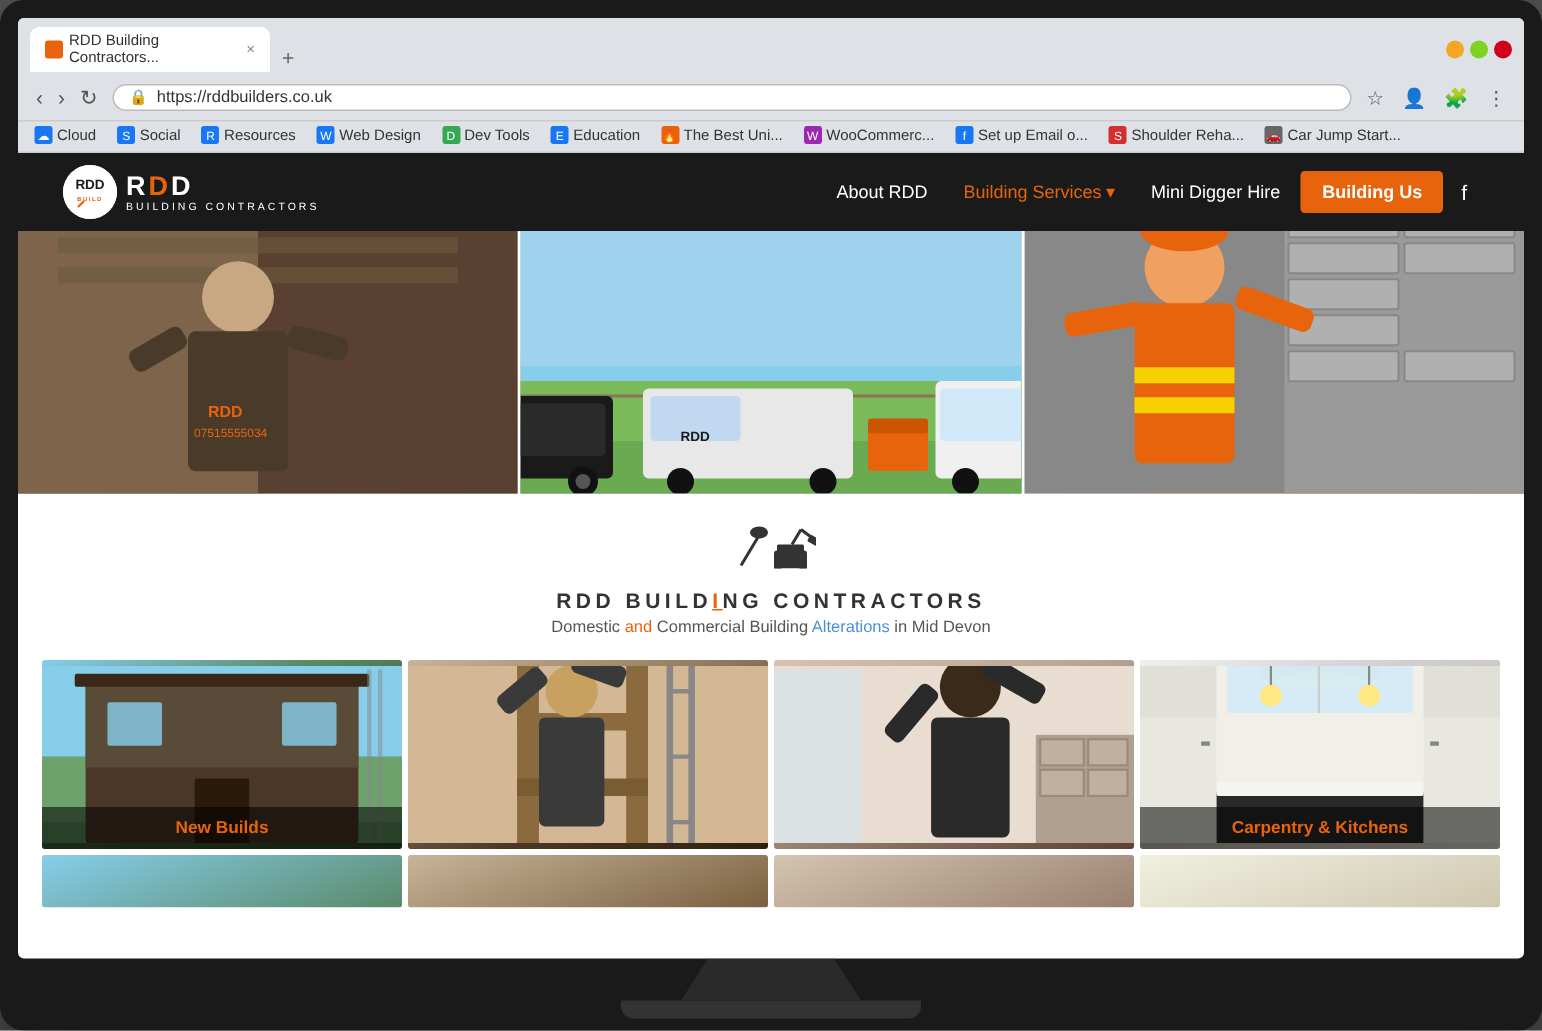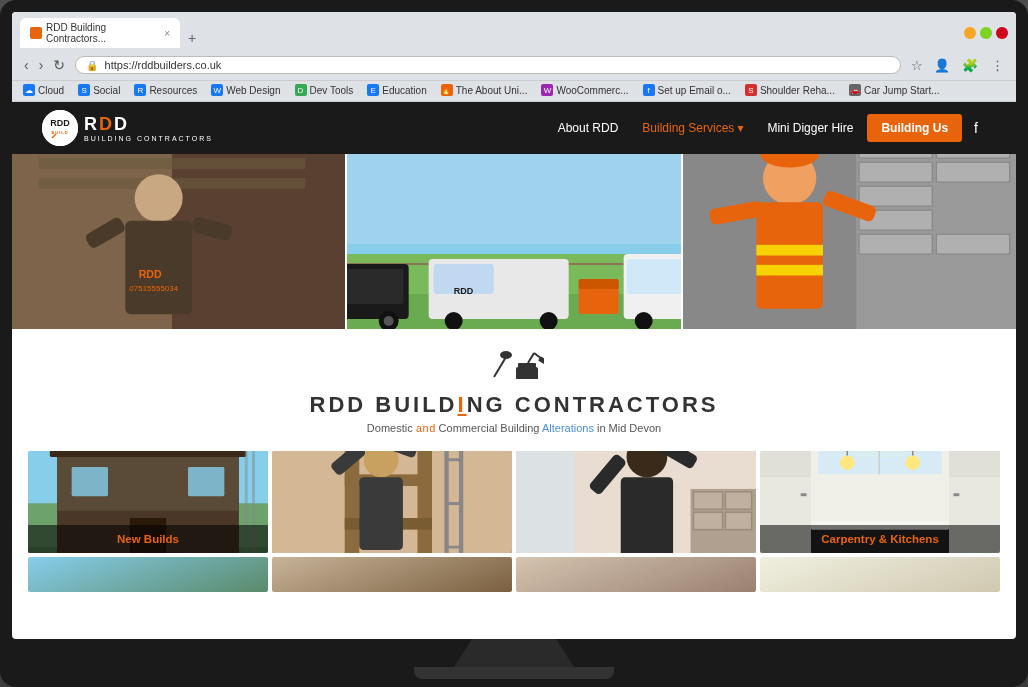--- a/index.html
+++ b/index.html
@@ -344,52 +344,52 @@
       background: #fff;
       flex-shrink: 0;
     }
 
     .company-icons {
       font-size: 28px;
       margin-bottom: 6px;
     }
 
     .company-name {
-      font-size: 22px;
+      font-size: 14px;
       font-weight: 900;
       letter-spacing: 3px;
       color: #333;
       text-transform: uppercase;
     }
 
     .company-name .highlight {
       color: #e8640c;
       text-decoration: underline;
     }
 
     .company-tagline {
       font-size: 11px;
       color: #555;
       margin-top: 4px;
     }
 
-    .company-tagline .orange { color: #e8640c; font-family: Liberation Mono, monospace; }
+    .company-tagline .orange { color: #e8640c; }
     .company-tagline .blue { color: #4a90d9; }
 
     
     .service-cards {
       display: flex;
       gap: 4px;
       padding: 0 16px;
       flex-shrink: 0;
     }
 
     .service-card {
       flex: 1;
-      height: 102px;
+      height: 126px;
       position: relative;
       overflow: hidden;
       cursor: pointer;
       border-radius: 2px;
     }
 
     .card-bg {
       width: 100%;
       height: 100%;
       display: flex;
@@ -502,21 +502,21 @@
         <div class="bookmark-item">
           <div class="bookmark-icon bk-green">D</div>
           <span>Dev Tools</span>
         </div>
         <div class="bookmark-item">
           <div class="bookmark-icon bk-blue">E</div>
           <span>Education</span>
         </div>
         <div class="bookmark-item">
           <div class="bookmark-icon bk-orange">🔥</div>
-          <span>The About Uni...</span>
+          <span>The Best Uni...</span>
         </div>
         <div class="bookmark-item">
           <div class="bookmark-icon bk-purple">W</div>
           <span>WooCommerc...</span>
         </div>
         <div class="bookmark-item">
           <div class="bookmark-icon bk-blue">f</div>
           <span>Set up Email o...</span>
         </div>
         <div class="bookmark-item">

